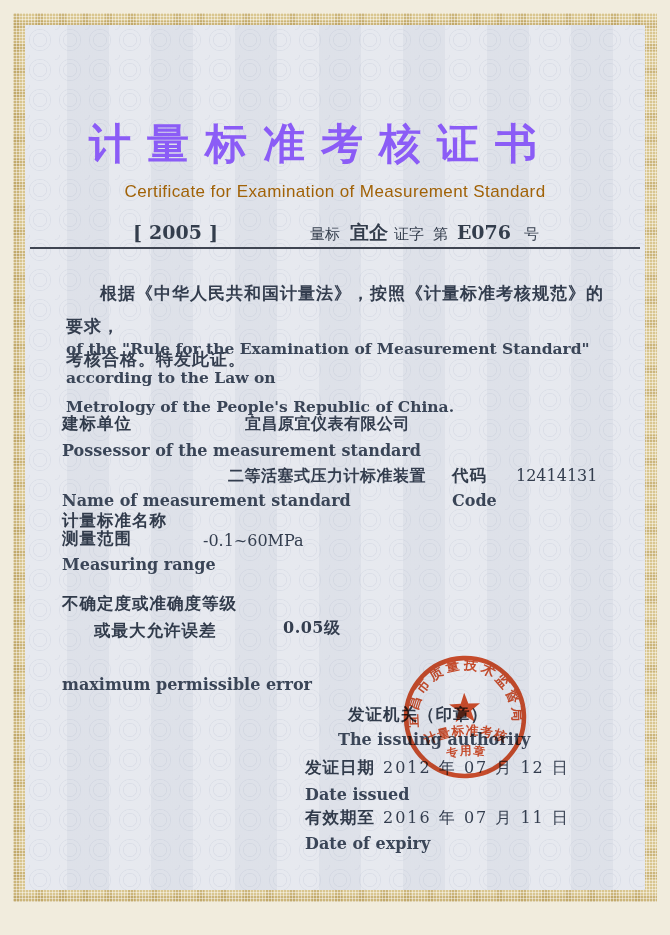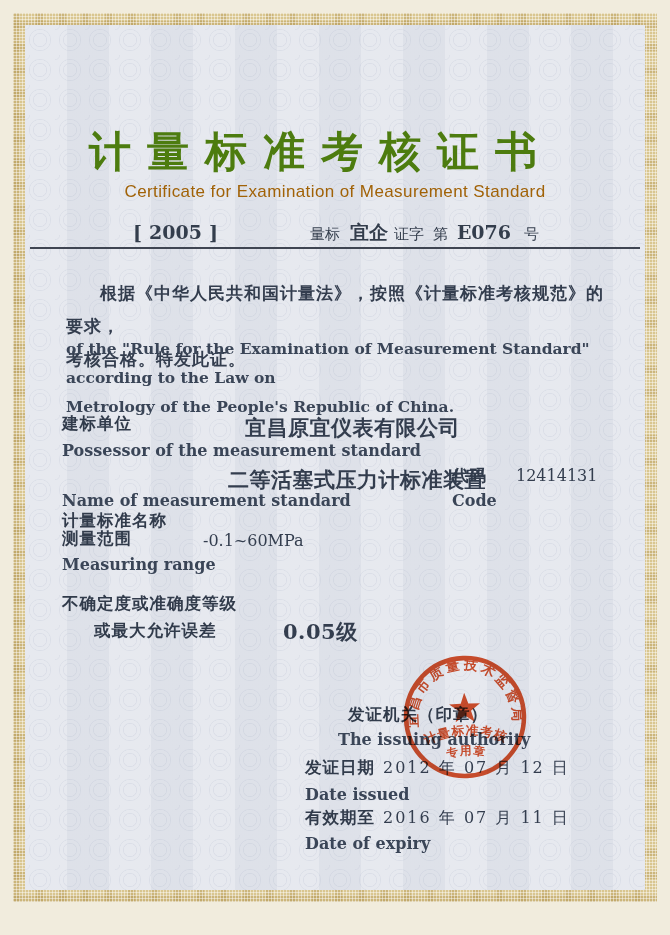--- a/index.html
+++ b/index.html
@@ -25,39 +25,39 @@
     background-color:#e2e5ec;
     background-image:
       radial-gradient(circle at 15px 15px, transparent 6px, rgba(152,162,188,.16) 6.5px, transparent 7.5px),
       radial-gradient(circle at 15px 15px, transparent 10px, rgba(152,162,188,.14) 10.5px, transparent 11.5px),
       radial-gradient(circle at 0px 0px, transparent 4px, rgba(152,162,188,.13) 4.5px, transparent 5.5px),
       repeating-linear-gradient(90deg, rgba(255,255,255,.16) 0 42px, rgba(186,192,206,.10) 42px 84px);
     background-size:30px 30px,30px 30px,30px 30px,auto;
   }
   .abs{position:absolute;}
   .title-cn{
-    left:0;top:124px;width:626px;text-align:center;
-    font-size:42px;font-weight:bold;color:#4d7c0f;
+    left:0;top:116px;width:626px;text-align:center;
+    font-size:42px;font-weight:bold;color:#8b5cf6;
     letter-spacing:16px;text-indent:16px;
   }
   .title-en{
     left:0;top:182px;width:670px;text-align:center;
     font-family:"Liberation Sans","DejaVu Sans",sans-serif;
     font-size:17px;color:#a16207;letter-spacing:.4px;font-weight:500;
   }
   .serial{left:133px;top:220px;display:flex;align-items:baseline;color:#333d4c;font-size:15px;}
   .serial .big{font-size:19px;font-weight:bold;}
   .rule{left:30px;top:247px;width:610px;height:0;border-top:2px solid #3f4552;}
   .cn-par{left:66px;top:277px;width:545px;color:#333d4e;font-size:17px;line-height:33px;font-weight:600;letter-spacing:1px;}
   .cn-par .indent{text-indent:2em;}
   .en-par{left:66px;top:334px;width:560px;color:#3a4557;font-size:15.5px;line-height:29px;font-weight:600;}
   .en-par .l1{text-indent:1.6em;}
   .lab-cn{font-size:16.5px;font-weight:700;color:#313b4b;letter-spacing:1px;}
   .lab-en{font-size:16px;font-weight:600;color:#3a4557;}
-  .val{font-size:21px;color:#333d4e;font-weight:600;letter-spacing:.5px;}
+  .val{font-size:16px;color:#333d4e;font-weight:600;letter-spacing:.5px;}
   .val-num{font-size:16px;color:#333d4e;font-weight:400;}
   .seal{
     left:402px;top:654px;width:126px;height:126px;
     mix-blend-mode:multiply;opacity:.92;
     transform:rotate(-2deg);
   }
 </style>
 </head>
 <body>
 
@@ -103,20 +103,21 @@
   <div class="abs lab-en" style="left:62px;top:491px;">Name of measurement standard</div>
   <div class="abs lab-en" style="left:452px;top:491px;">Code</div>
 
   <div class="abs lab-cn" style="left:62px;top:528px;">测量范围</div>
   <div class="abs val-num" style="left:203px;top:531px;">-0.1~60MPa</div>
   <div class="abs lab-en" style="left:62px;top:555px;">Measuring range</div>
 
   <div class="abs lab-cn" style="left:62px;top:593px;">不确定度或准确度等级</div>
   <div class="abs lab-cn" style="left:94px;top:620px;">或最大允许误差</div>
   <div class="abs val" style="left:283px;top:618px;">0.05级</div>
+  <div class="abs lab-en" style="left:62px;top:675px;">maximum permissible error</div>
 
   <div class="abs lab-cn" style="left:348px;top:704px;">发证机关（印章）</div>
   <div class="abs lab-en" style="left:338px;top:730px;">The issuing authority</div>
 
   <div class="abs lab-cn" style="left:305px;top:757px;">发证日期</div>
   <div class="abs val-num" style="left:383px;top:758px;letter-spacing:2px;">2012 年 07 月 12 日</div>
   <div class="abs lab-en" style="left:305px;top:785px;">Date issued</div>
 
   <div class="abs lab-cn" style="left:305px;top:807px;">有效期至</div>
   <div class="abs val-num" style="left:383px;top:808px;letter-spacing:2px;">2016 年 07 月 11 日</div>

